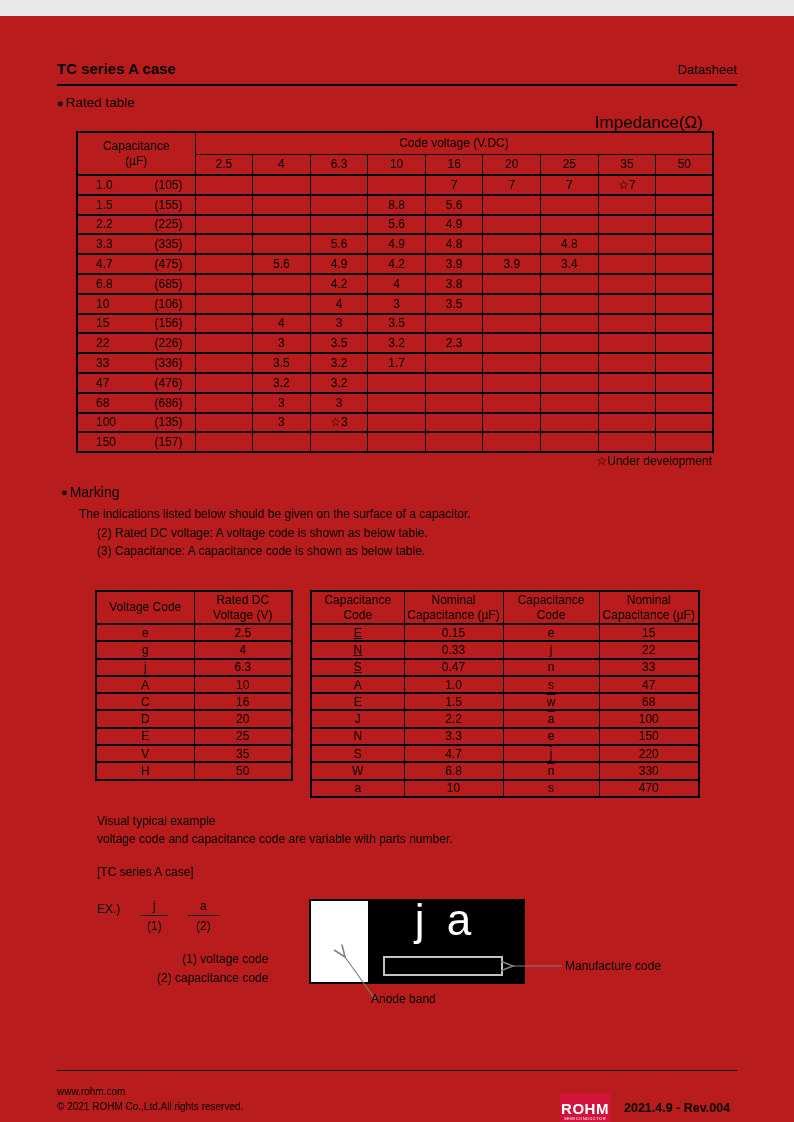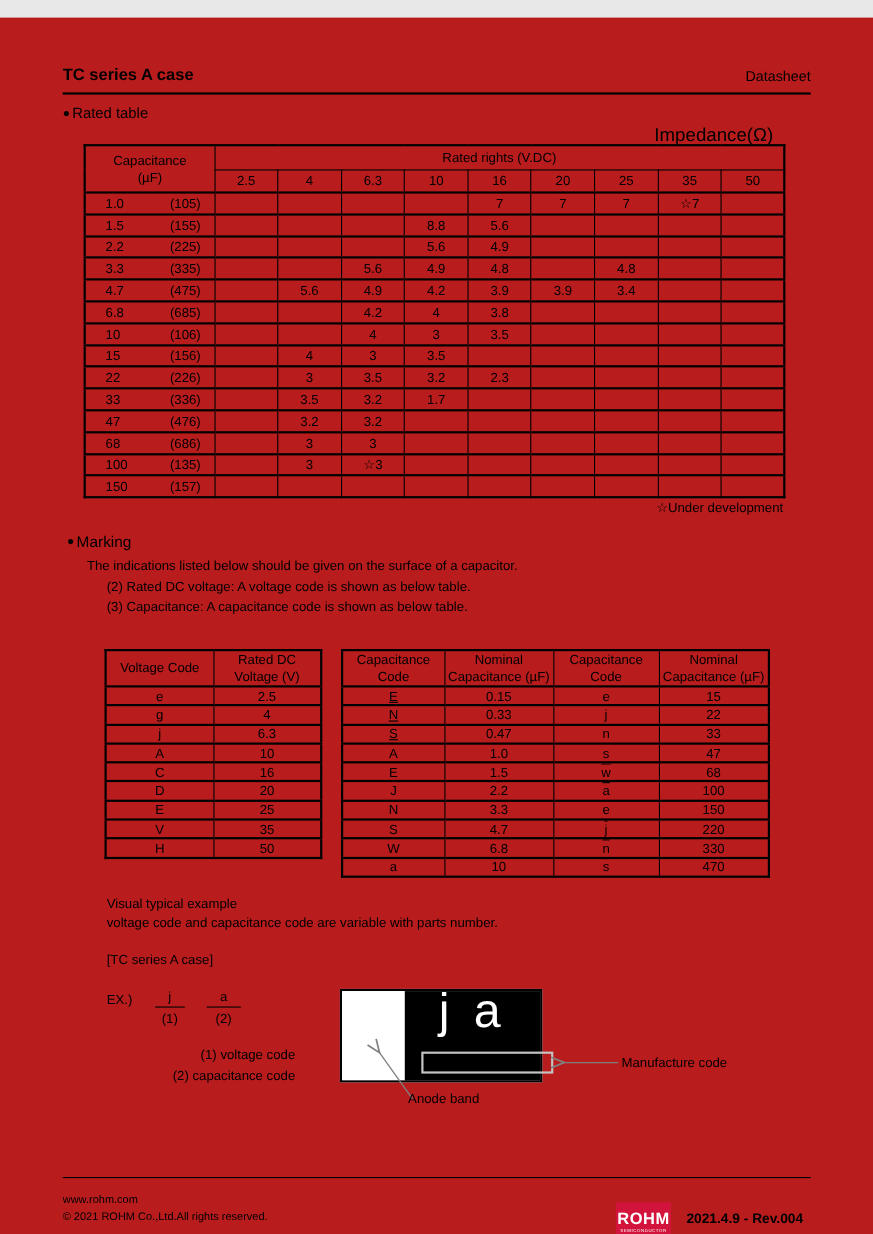--- a/index.html
+++ b/index.html
@@ -59,21 +59,21 @@
   #series-case-label { left:97px; top:849px; font-size:12px; }
   #ex-label { left:97px; top:886px; font-size:12px; }
   .frac { position:absolute; text-align:center; font-size:12px; }
   .frac .top { display:block; padding:0 12px 2px; border-bottom:1px solid #000; }
   .frac .bottom { display:block; padding-top:3px; }
   #frac-1 { left:141px; top:883px; }
   #frac-2 { left:188px; top:883px; }
   #ex-legend { left:157px; top:934px; font-size:12px; line-height:18.5px;text-align:right; }
 
   
-  #cap-graphic { left:309px; top:883px; width:184px; height:85px; border:2px solid #000; display:flex; background:#fff; }
+  #cap-graphic { left:309px; top:883px; width:216px; height:85px; border:2px solid #000; display:flex; background:#fff; }
   #anode-band { width:57px; background:#fff; }
   #cap-body { flex:1; background:#000; position:relative; }
   #cap-marking { position:absolute; left:0; right:0; top:-6px; text-align:center; color:#fff; font-size:44px; letter-spacing:5px; font-weight:normal; }
   #mfg-box { position:absolute; left:15px; top:55px; width:120px; height:20px; border:2px solid #c4c4c4; }
 
   #arrow-svg { left:300px; top:880px; width:280px; height:125px; pointer-events:none; }
   #manufacture-label { left:565px; top:943px; font-size:12px; }
   #anode-label { left:371px; top:976px; font-size:12px; }
 
   
@@ -106,21 +106,21 @@
       <colgroup>
         <col style="width:118px">
         <col span="9" style="width:57.6px">
       </colgroup>
       <thead>
         <tr class="hrow1">
           <th rowspan="2" class="corner">
             <div>Capacitance</div>
             <div>(µF)</div>
           </th>
-          <th colspan="9">Rated rights (V.DC)</th>
+          <th colspan="9">Code voltage (V.DC)</th>
         </tr>
         <tr class="hrow2" id="voltage-head-row">
             <th>2.5</th>
             <th>4</th>
             <th>6.3</th>
             <th>10</th>
             <th>16</th>
             <th>20</th>
             <th>25</th>
             <th>35</th>

